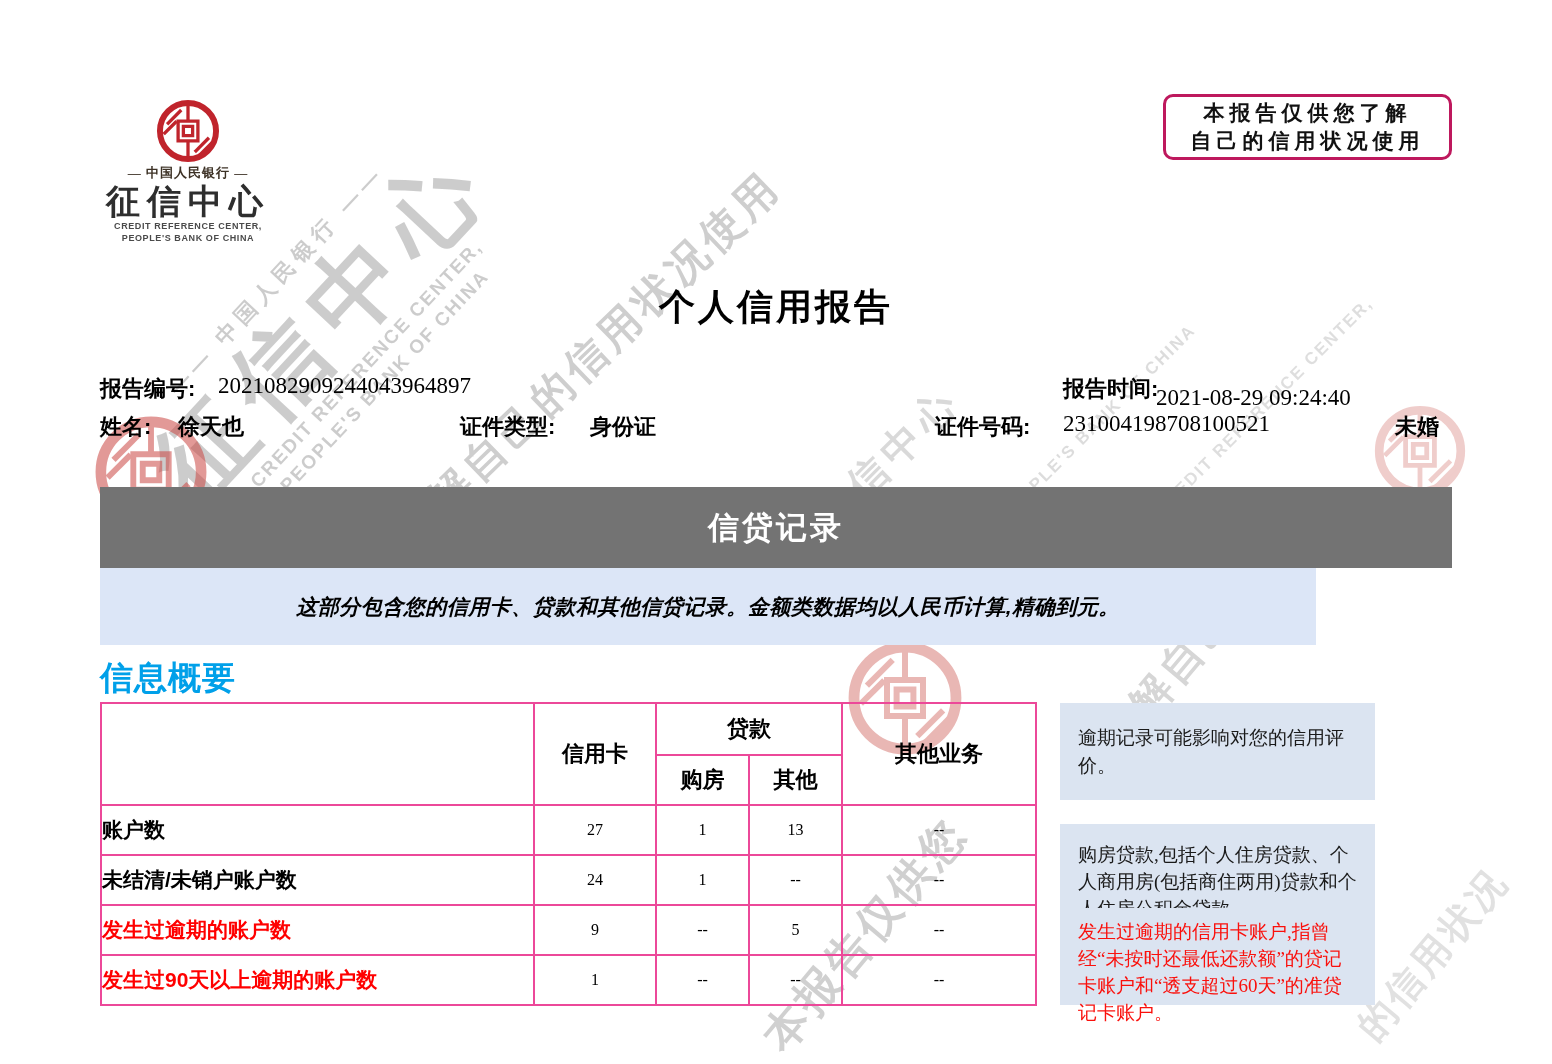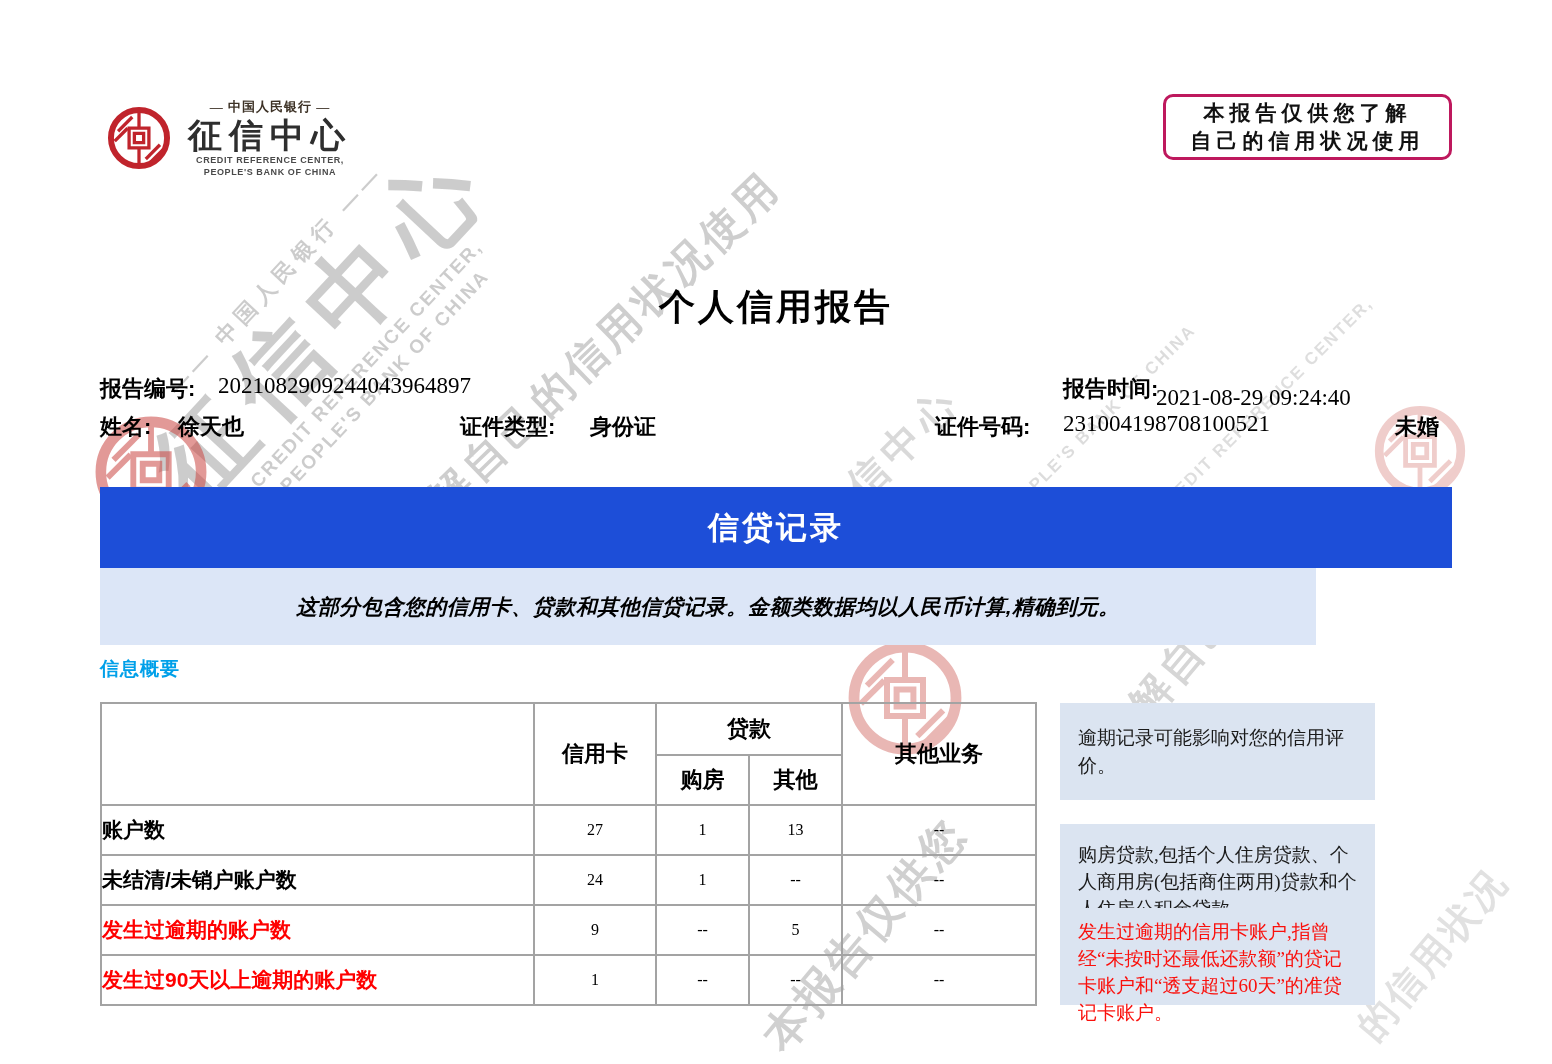--- a/index.html
+++ b/index.html
@@ -20,54 +20,54 @@
   .wm-disc4{left:1385px;top:1000px;font-size:38px;letter-spacing:4px;transform:rotate(-50deg);opacity:.3;}
   .wm-logo2{left:840px;top:490px;font-size:40px;letter-spacing:7px;transform:rotate(-45deg);opacity:.38;}
   .wm-en2{left:1010px;top:505px;font-size:17px;letter-spacing:2px;transform:rotate(-45deg);opacity:.35;}
   .wm-en3{left:1165px;top:500px;font-size:17px;letter-spacing:2px;transform:rotate(-45deg);opacity:.33;}
   .wm-seal{display:block;}
   .wm-seal-a{left:92px;top:413px;width:118px;height:118px;color:#cb4743;opacity:.55;}
   .wm-seal-b{left:845px;top:638px;width:120px;height:120px;color:#d4716c;opacity:.5;}
   .wm-seal-c{left:1372px;top:403px;width:96px;height:96px;color:#d4716c;opacity:.35;}
 
   
-  .logo{position:absolute;left:106px;top:98px;z-index:2;display:flex;align-items:center;gap:16px;}
+  .logo{position:absolute;left:106px;top:98px;z-index:2;display:flex;align-items:center;flex-direction:column;}
   .seal-icon{width:66px;height:66px;color:#c0242c;flex:0 0 auto;}
   .logo-text{display:flex;flex-direction:column;align-items:center;color:#3d3226;}
   .logo-bank{font-size:13px;font-weight:700;letter-spacing:1px;white-space:nowrap;font-family:"Liberation Serif",serif;}
   .logo-name{font-size:34px;font-weight:700;letter-spacing:7px;line-height:1.15;color:#2e2e2e;white-space:nowrap;}
   .logo-en{font-size:9px;font-weight:700;letter-spacing:.6px;line-height:1.3;text-align:center;color:#4a4a4a;white-space:nowrap;}
 
   .notice-box{position:absolute;left:1163px;top:94px;width:283px;height:60px;z-index:2;
     border:3px solid #be185d;border-radius:10px;display:flex;flex-direction:column;
     justify-content:center;align-items:center;background:#fff;}
   .notice-box div{font-size:21px;font-weight:700;letter-spacing:5px;line-height:1.32;color:#111;white-space:nowrap;}
 
   
   .doc-title{position:absolute;left:0;top:283px;width:100%;text-align:center;z-index:1;
     font-size:36px;font-weight:700;letter-spacing:3px;color:#000;}
   .meta span{position:absolute;z-index:1;white-space:nowrap;}
   .m-label{font-size:22px;font-weight:700;color:#000;}
   .m-serif{font-size:23px;font-family:"Liberation Serif",serif;color:#000;}
 
   
-  .banner{position:absolute;left:100px;top:487px;width:1352px;height:81px;background:#1d4ed8;z-index:1;
+  .banner{position:absolute;left:100px;top:487px;width:1352px;height:81px;background:#737373;z-index:1;
     display:flex;justify-content:center;align-items:center;}
   .banner-title{color:#ffffff;font-size:31px;font-weight:700;letter-spacing:3px;}
   .band{position:absolute;left:100px;top:568px;width:1216px;height:77px;background:#dce6f7;z-index:1;
     display:flex;justify-content:center;align-items:center;}
   .band-text{font-size:21px;font-weight:700;font-style:italic;color:#000;letter-spacing:.5px;}
 
-  .section-heading{position:absolute;left:100px;top:656px;z-index:1;font-size:19px;font-weight:700;
+  .section-heading{position:absolute;left:100px;top:656px;z-index:1;font-size:33px;font-weight:700;
     color:#00a0e9;letter-spacing:1px;}
 
   
   table.summary{position:absolute;left:100px;top:702px;z-index:1;width:935px;border-collapse:collapse;
     table-layout:fixed;background:transparent;}
-  table.summary th,table.summary td{border:2px solid #a3a3a3;padding:0;}
+  table.summary th,table.summary td{border:2px solid #ec4899;padding:0;}
   table.summary th{font-size:22px;font-weight:700;color:#000;text-align:center;background:transparent;}
   tr.h1 th{height:50px;}
   tr.h2 th{height:48px;}
   td.lbl{font-size:21px;font-weight:700;text-align:left;padding-left:14px;height:48px;color:#000;}
   td.num{font-size:16px;font-family:"Liberation Serif",serif;text-align:center;color:#000;}
   tr.red td.lbl{color:#ff0000;}
 
   
   .panel{position:absolute;left:1060px;width:315px;z-index:1;background:#dbe4f1;box-sizing:border-box;
     font-family:"Liberation Serif",serif;font-size:19px;color:#1a1a1a;line-height:1.45;}

